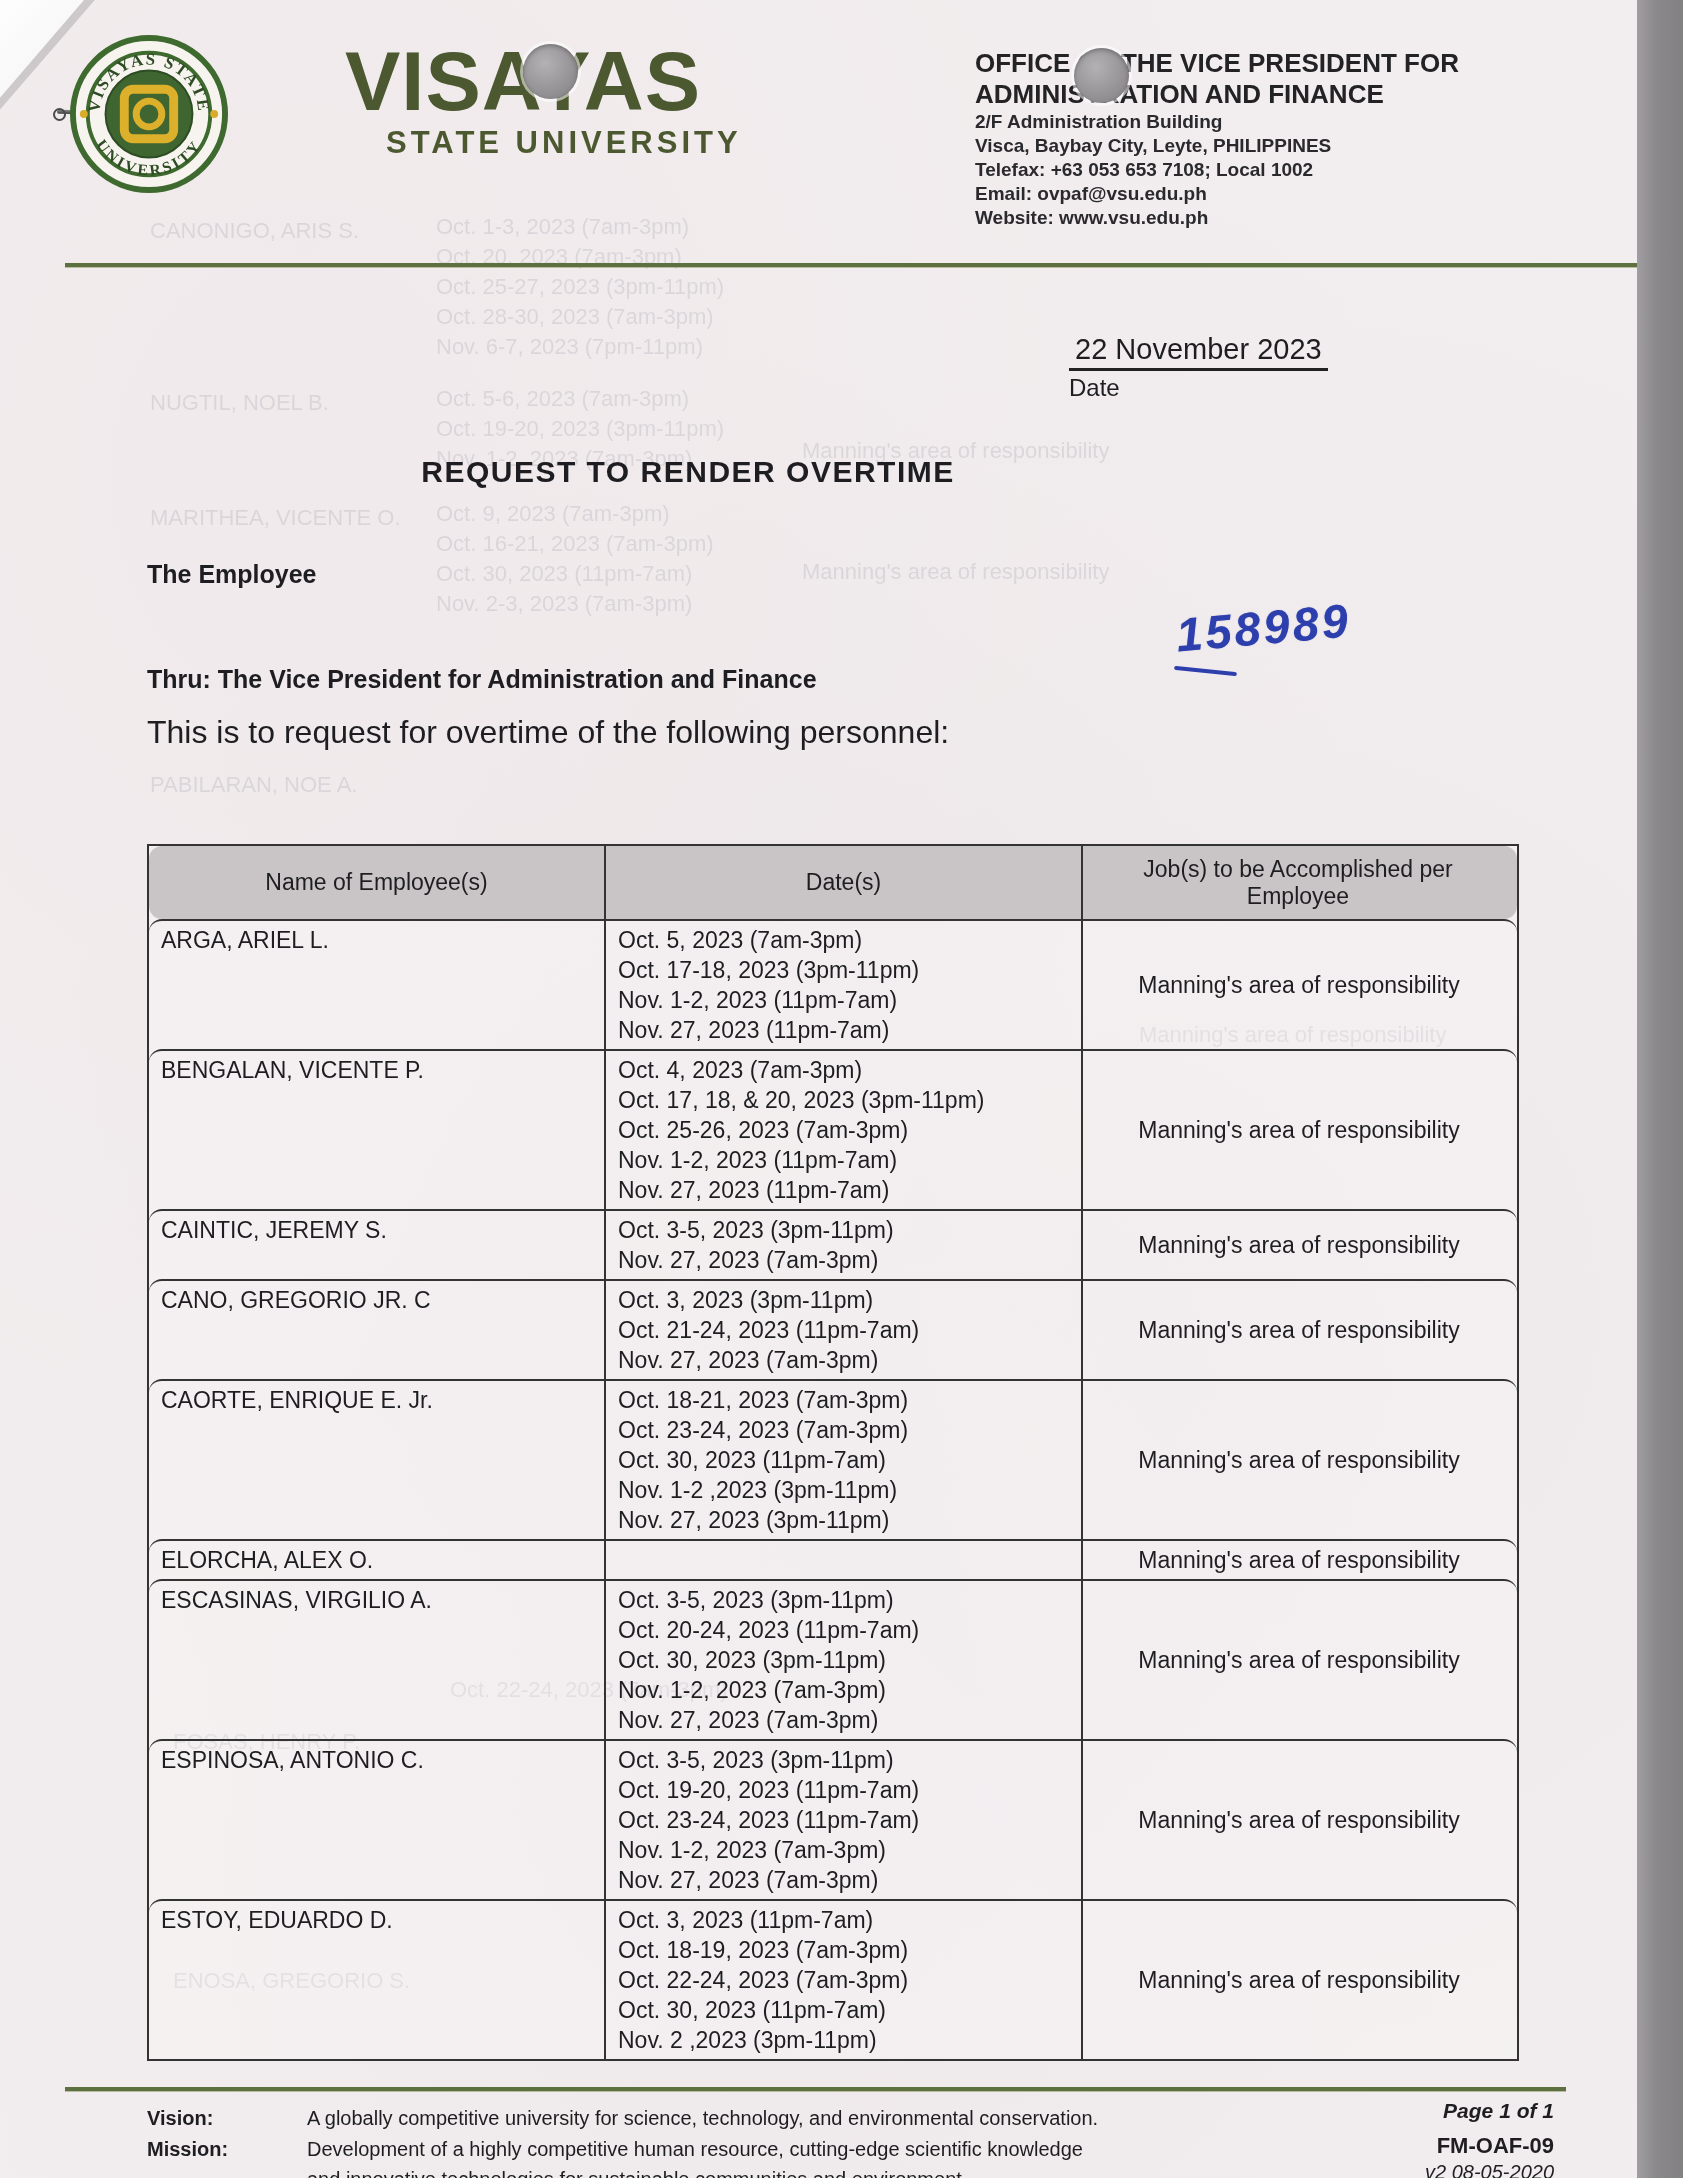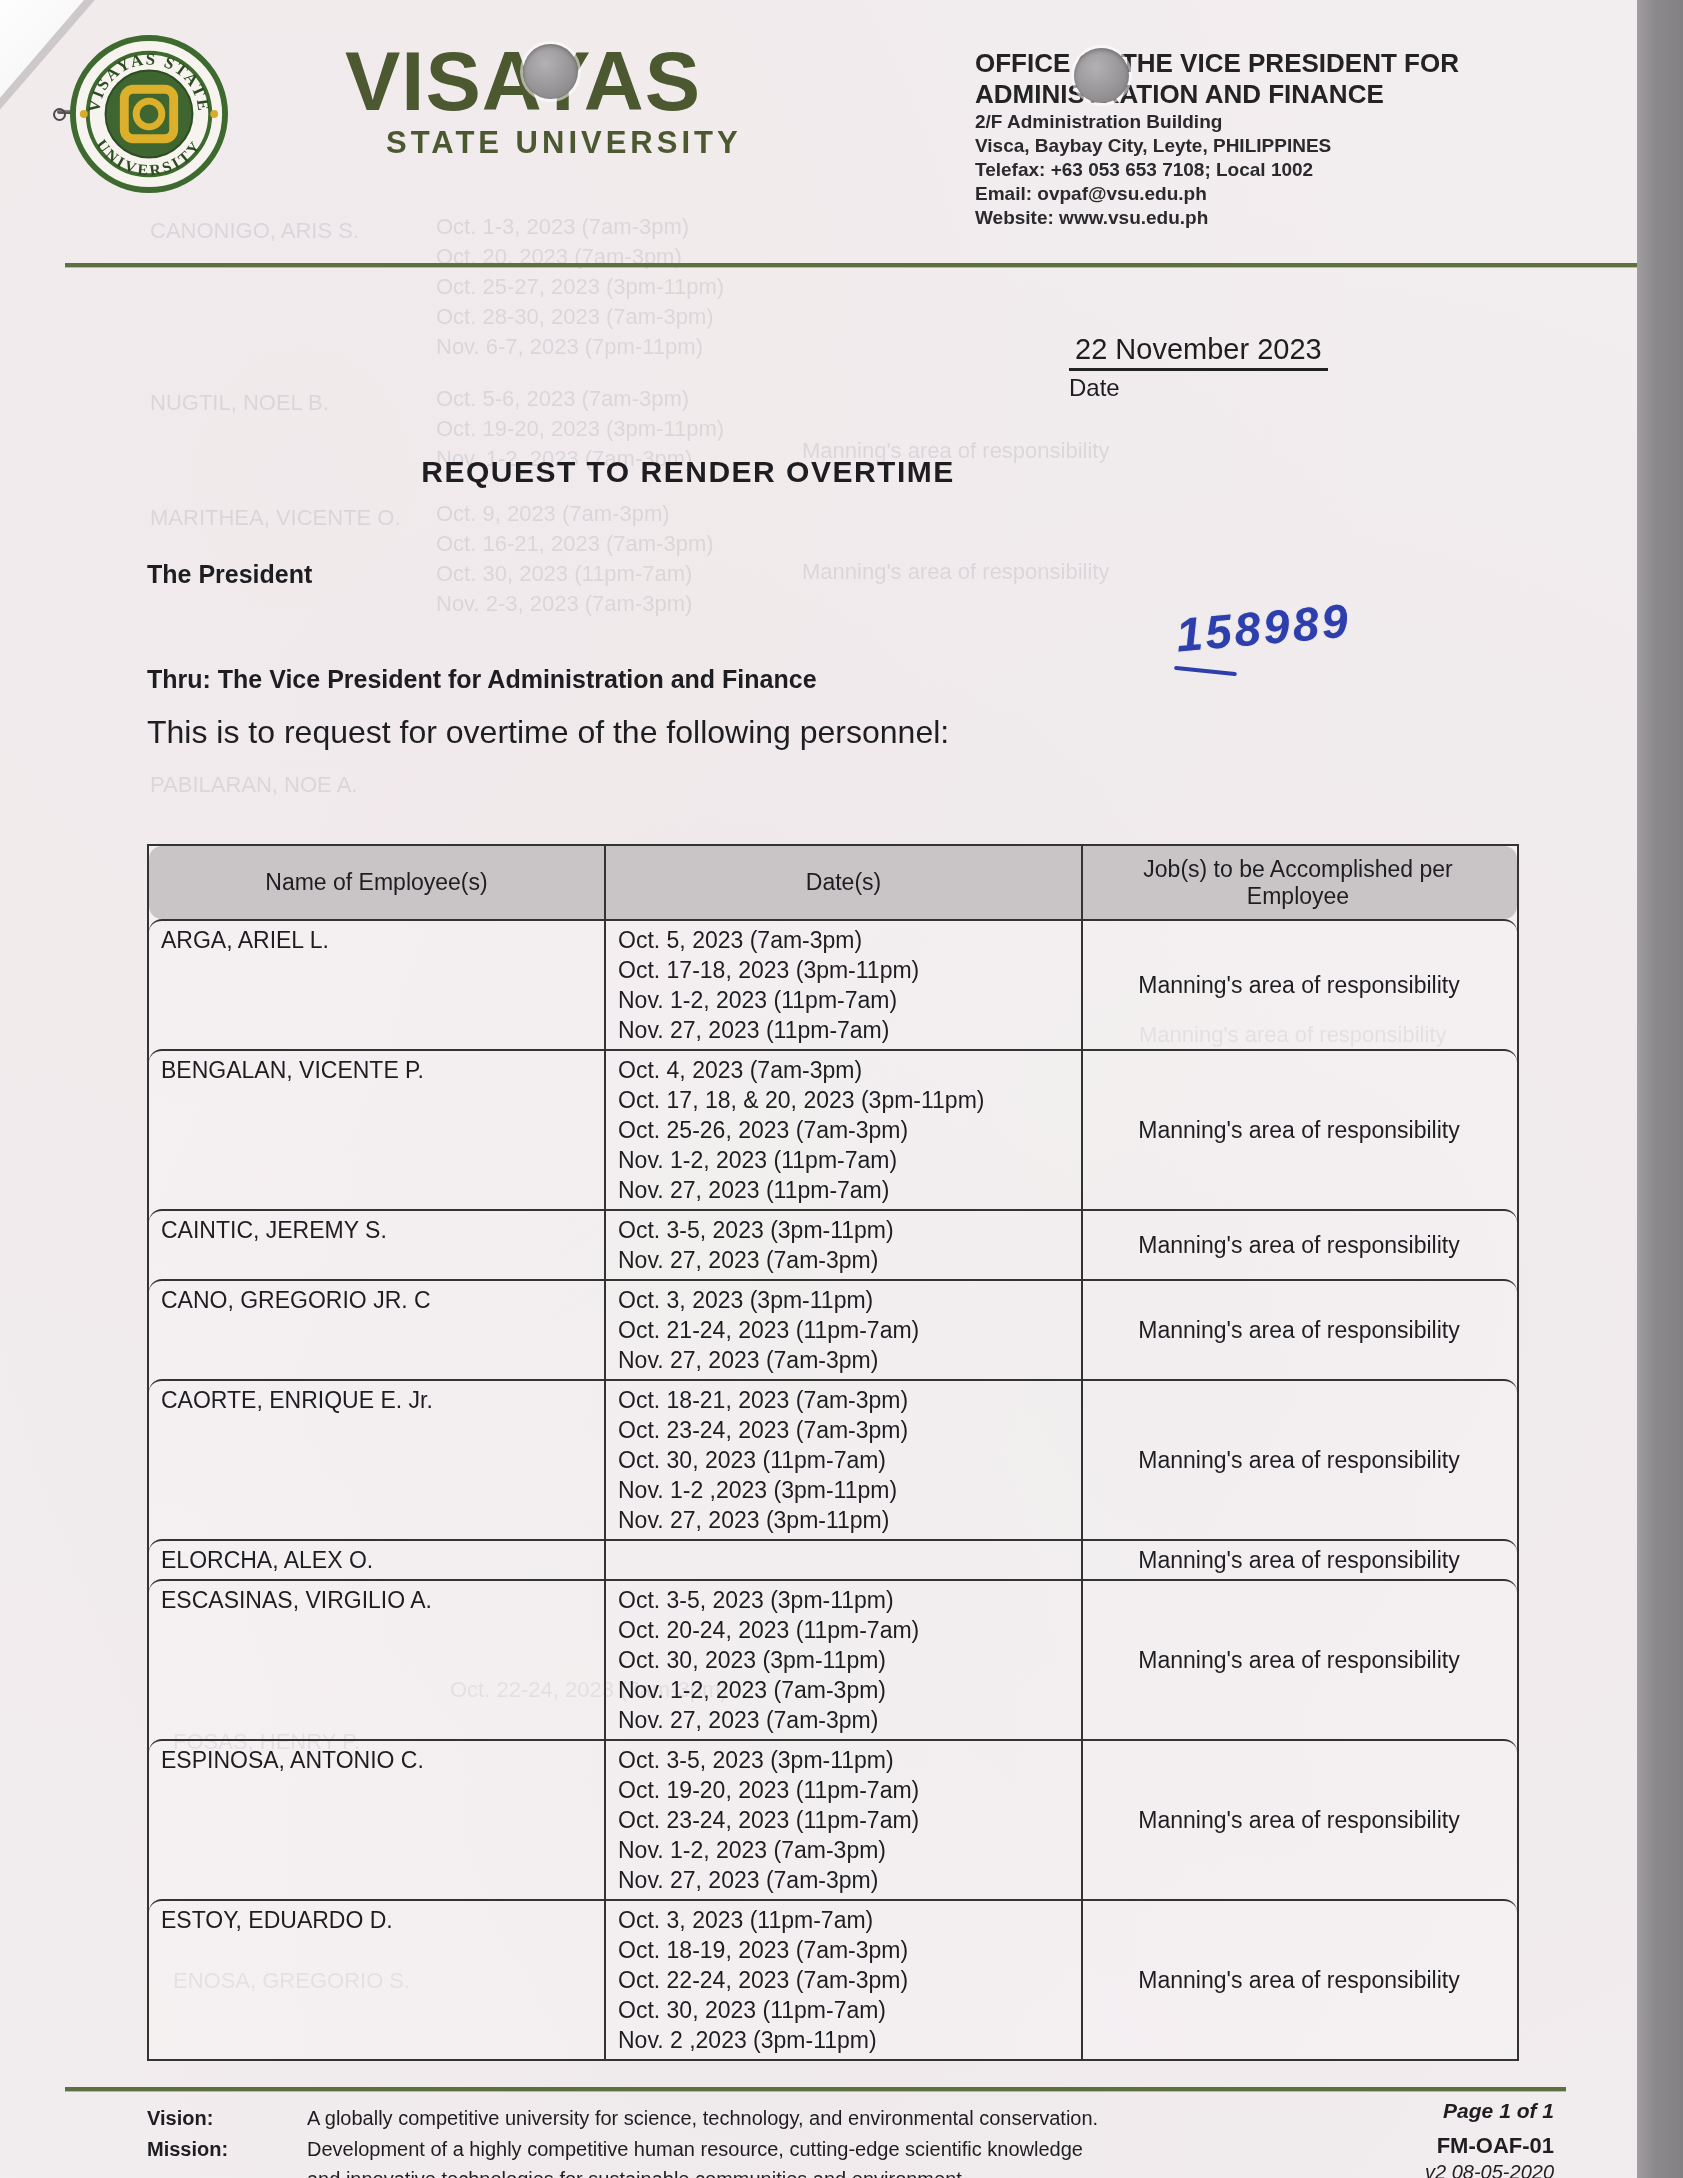--- a/index.html
+++ b/index.html
@@ -154,21 +154,21 @@
 
   <div class="rule-green" style="left:65px;top:263px;width:1572px;"></div>
 
   <div class="datewrap">
     <div><span class="dateval">22 November 2023</span></div>
     <div class="datelbl">Date</div>
   </div>
 
   <div class="title">REQUEST TO RENDER OVERTIME</div>
 
-  <div class="pline" style="top:560px;">The President</div>
+  <div class="pline" style="top:560px;">The Employee</div>
   <div class="pline" style="top:665px;">Thru: The Vice President for Administration and Finance</div>
 
   <div class="handnum">158989</div>
   <div class="handline"></div>
 
   <div class="intro">This is to request for overtime of the following personnel:</div>
 
   <div class="tbl">
     <div class="tr thead">
       <div class="td">Name of Employee(s)</div>
@@ -252,19 +252,19 @@
   <div class="rule-green" style="left:65px;top:2087px;width:1501px;"></div>
 
   <div class="flabel" style="top:2107px;">Vision:</div>
   <div class="ftext" style="top:2107px;">A globally competitive university for science, technology, and environmental conservation.</div>
   <div class="flabel" style="top:2138px;">Mission:</div>
   <div class="ftext" style="top:2138px;">Development of a highly competitive human resource, cutting-edge scientific knowledge</div>
   <div class="ftext" style="top:2168px;">and innovative technologies for sustainable communities and environment</div>
 
   <div class="fright" style="top:2099px;">
     <div class="pageinfo">Page 1 of 1</div>
-    <div class="formcode">FM-OAF-01</div>
+    <div class="formcode">FM-OAF-09</div>
     <div class="formver">v2 08-05-2020</div>
   </div>
 
   <div class="scan-strip"></div>
 </div>
 
 
 </body></html>

